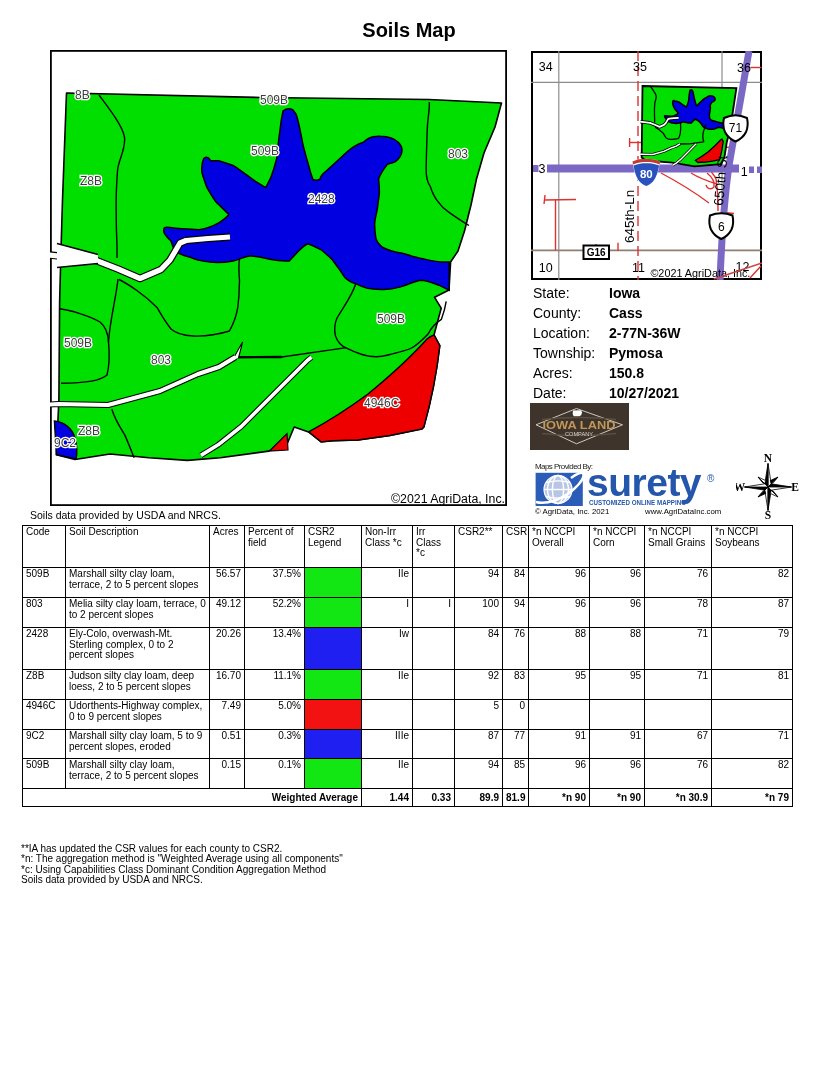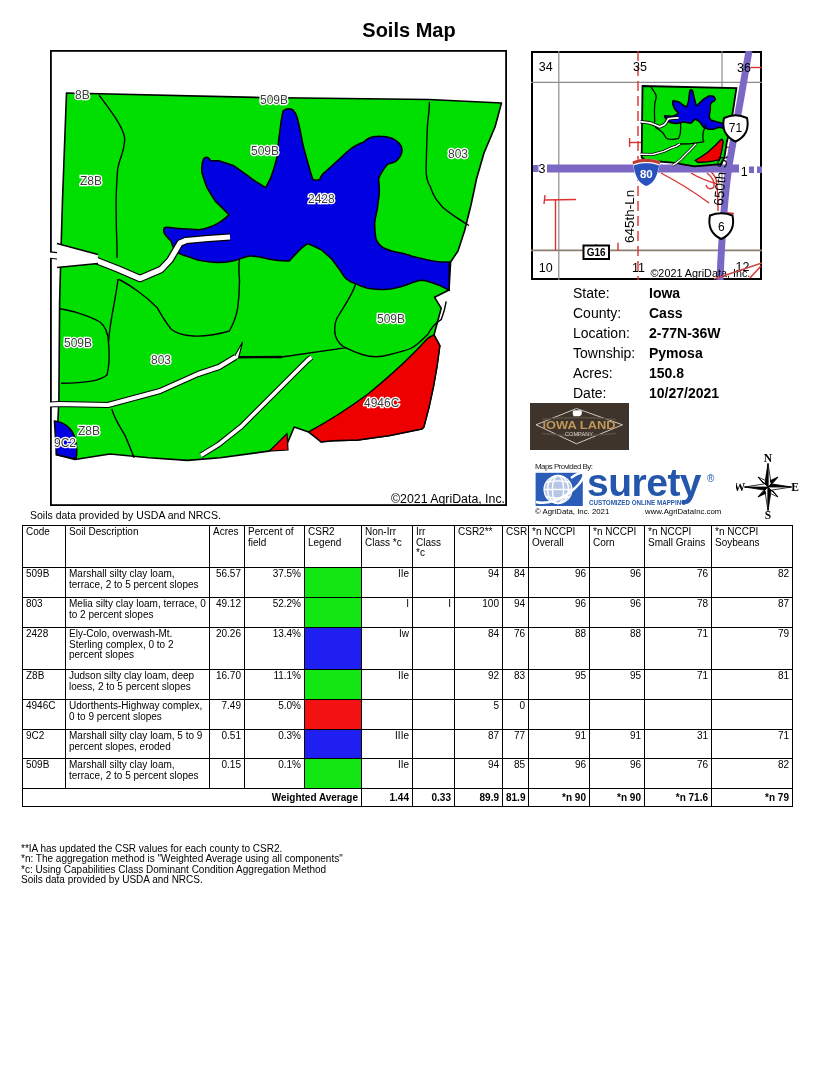--- a/index.html
+++ b/index.html
@@ -1,21 +1,21 @@
 <!DOCTYPE html>
 <html><head>
 <meta charset="utf-8">
 <style>
   html,body{margin:0;padding:0;background:#fff;}
   body{width:832px;height:1080px;position:relative;font-family:"Liberation Sans",sans-serif;overflow:hidden;}
   .abs{position:absolute;}
   .title{left:-7px;top:19px;width:832px;text-align:center;font-size:20px;font-weight:bold;color:#000;}
   
   .info{left:533px;top:283px;font-size:14px;color:#000;line-height:20px;}
-  .info .row{height:20px;margin-left:40px;}
+  .info .row{height:20px;}
   .info .lab{display:inline-block;width:76px;}
   .info .val{font-weight:bold;}
   
   .soilsnote{left:30px;top:509px;font-size:10.5px;color:#000;}
   
   table.soil{border-collapse:collapse;table-layout:fixed;width:770px;font-size:10px;color:#000;}
   table.soil td{border:1px solid #000;vertical-align:top;padding:1px 3px 0 3px;line-height:10.5px;overflow:hidden;}
   table.soil td.num{text-align:right;}
   .footnotes{left:21px;top:844px;font-size:10px;line-height:10.3px;color:#000;}
 </style>
@@ -416,21 +416,21 @@
           <td>Marshall silty clay loam, 5 to 9 percent slopes, eroded</td>
           <td class="num">0.51</td>
           <td class="num">0.3%</td>
           <td style="background:#1f1ff2;"></td>
           <td class="num">IIIe</td>
           <td></td>
           <td class="num">87</td>
           <td class="num">77</td>
           <td class="num">91</td>
           <td class="num">91</td>
-          <td class="num">31</td>
+          <td class="num">67</td>
           <td class="num">71</td>
 </tr>
 
 <tr>
 <td style="height:28px;">509B</td>
           <td>Marshall silty clay loam, terrace, 2 to 5 percent slopes</td>
           <td class="num">0.15</td>
           <td class="num">0.1%</td>
           <td style="background:#13e713;"></td>
           <td class="num">IIe</td>
@@ -444,21 +444,21 @@
 </tr>
 
 <tr style="font-weight:bold;">
 <td colspan="5" style="height:16px;text-align:right;vertical-align:middle;">Weighted Average</td>
           <td class="num" style="vertical-align:middle;">1.44</td>
           <td class="num" style="vertical-align:middle;">0.33</td>
           <td class="num" style="vertical-align:middle;">89.9</td>
           <td class="num" style="vertical-align:middle;text-align:right;">81.9</td>
           <td class="num" style="vertical-align:middle;">*n 90</td>
           <td class="num" style="vertical-align:middle;">*n 90</td>
-          <td class="num" style="vertical-align:middle;">*n 71.6</td>
+          <td class="num" style="vertical-align:middle;">*n 30.9</td>
           <td class="num" style="vertical-align:middle;">*n 79</td>
 </tr>
 </tbody>
     </table>
 </div>
 
 <div class="abs footnotes">
 **IA has updated the CSR values for each county to CSR2.<br>
 *n: The aggregation method is "Weighted Average using all components"<br>
 *c: Using Capabilities Class Dominant Condition Aggregation Method<br>

